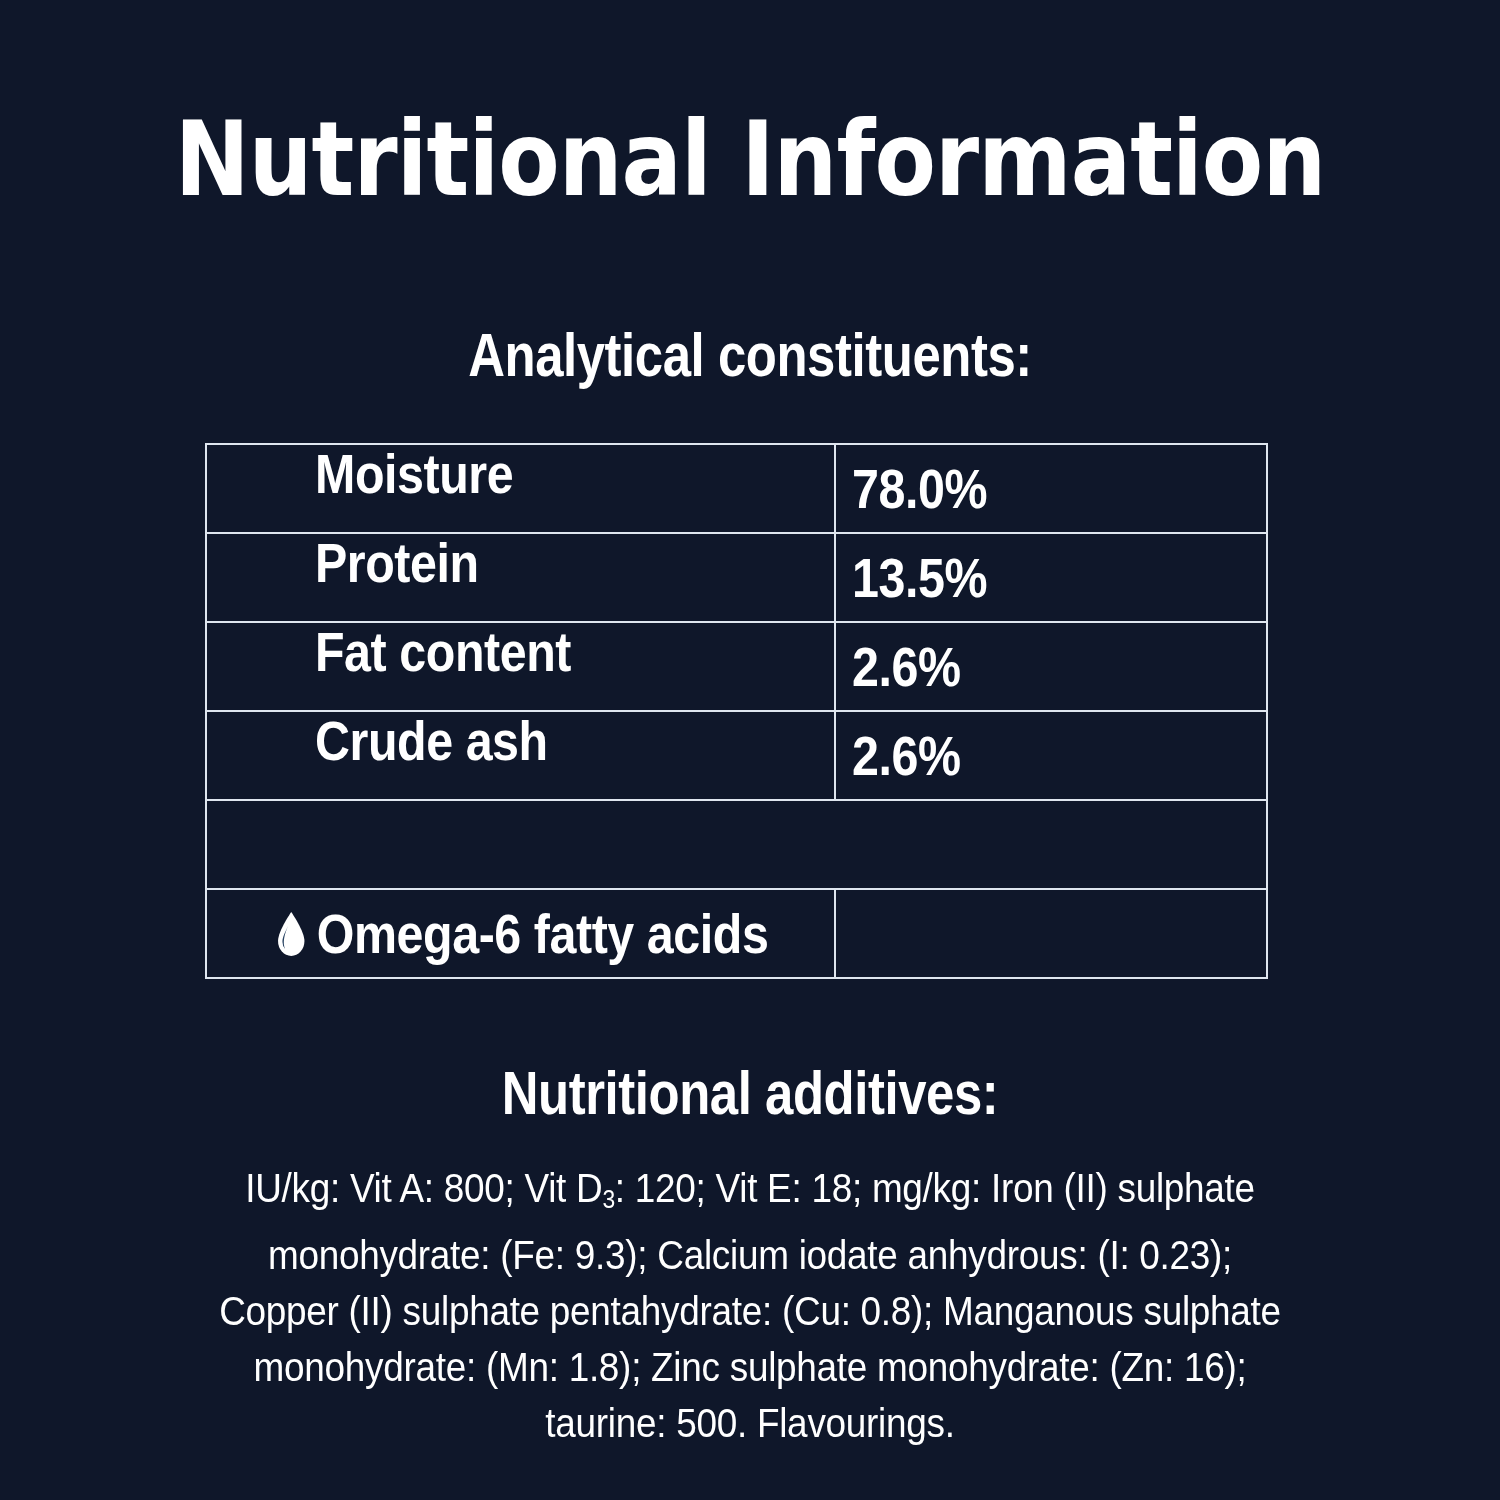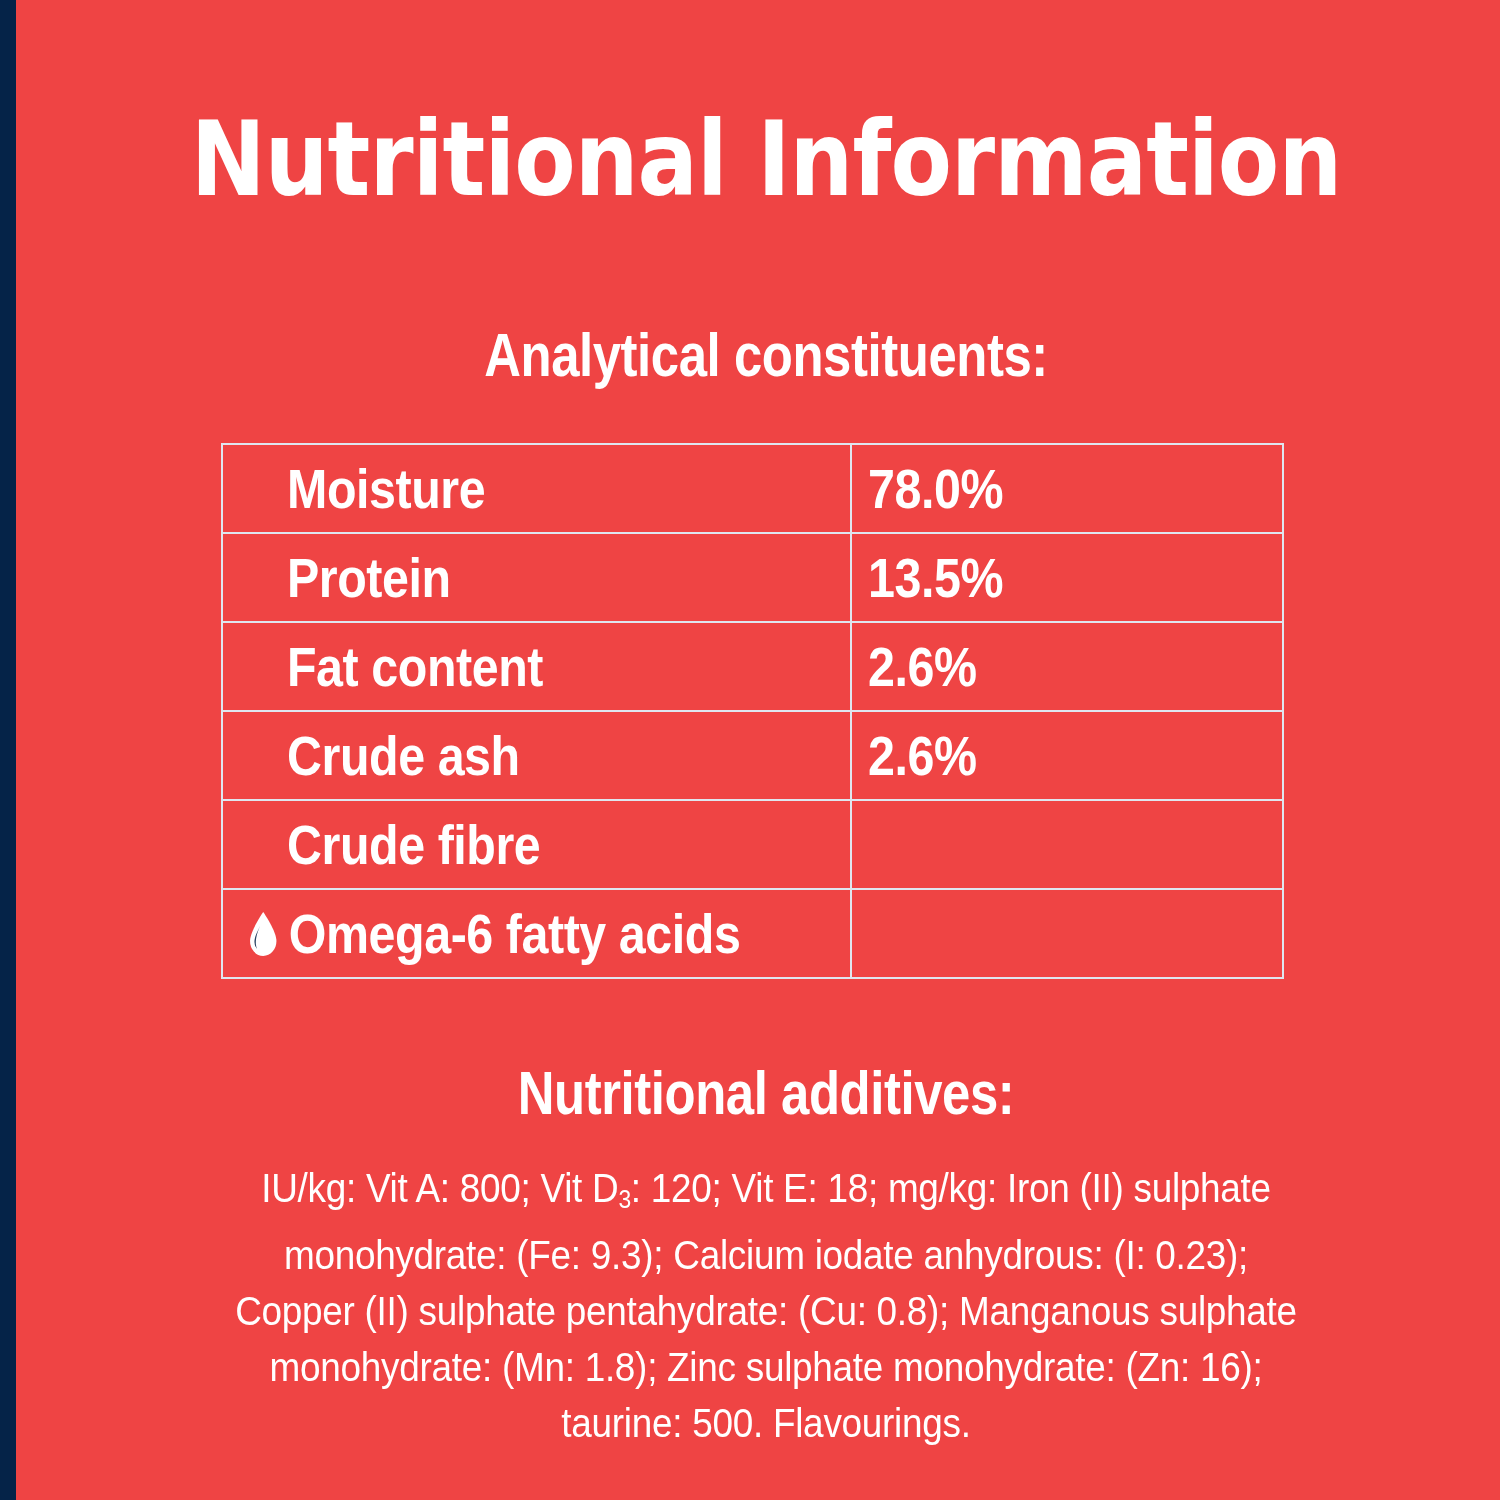--- a/index.html
+++ b/index.html
@@ -11,22 +11,21 @@
     height: 1500px;
     background: #052348;
     font-family: "Liberation Sans", sans-serif;
     overflow: hidden;
     position: relative;
   }
 
   .panel {
     position: absolute;
     inset: 0;
-    background: #ef4444;
-    margin-left: 16px;
+    background: #0f172a;
   }
 
   
   .main-title {
     position: absolute;
     top: 104px;
     left: 0;
     width: 1500px;
     text-align: center;
     color: #ffffff;
@@ -79,22 +78,21 @@
     min-height: 0;
   }
   .nutrition-row:last-child {
     border-bottom: none;
   }
   .cell-label {
     width: 629px;
     box-sizing: border-box;
     border-right: 2px solid #dfe6ef;
     display: flex;
-    align-items: center;
-    padding-left: 64px;
+    padding-left: 108px;
     overflow: hidden;
   }
   .cell-value {
     flex: 1 1 auto;
     box-sizing: border-box;
     display: flex;
     align-items: center;
     padding-left: 16px;
     overflow: hidden;
   }
@@ -181,23 +179,20 @@
       </div>
       <div class="nutrition-row">
         <div class="cell-label">
           <span class="cell-text">Crude ash</span>
         </div>
         <div class="cell-value">
           <span class="cell-text">2.6%</span>
         </div>
       </div>
       <div class="nutrition-row">
-        <div class="cell-label">
-          <span class="cell-text">Crude fibre</span>
-        </div>
       </div>
       <div class="nutrition-row">
         <div class="cell-label">
           <span class="cell-text" style="display: flex; align-items: center;"><svg class="droplet-icon" viewBox="0 0 34 46">
               <path d="M17 1 C17 1 2 20 2 30 a15 15 0 0 0 30 0 C32 20 17 1 17 1 Z" fill="#ffffff"></path>
               <path d="M14 14 C10 21 7 26 7 31 a10 10 0 0 0 3 7 C7 32 9 23 14 14 Z" fill="#052348" opacity="0.85"></path>
             </svg>Omega-6 fatty acids</span>
         </div>
       </div>
     </div>

